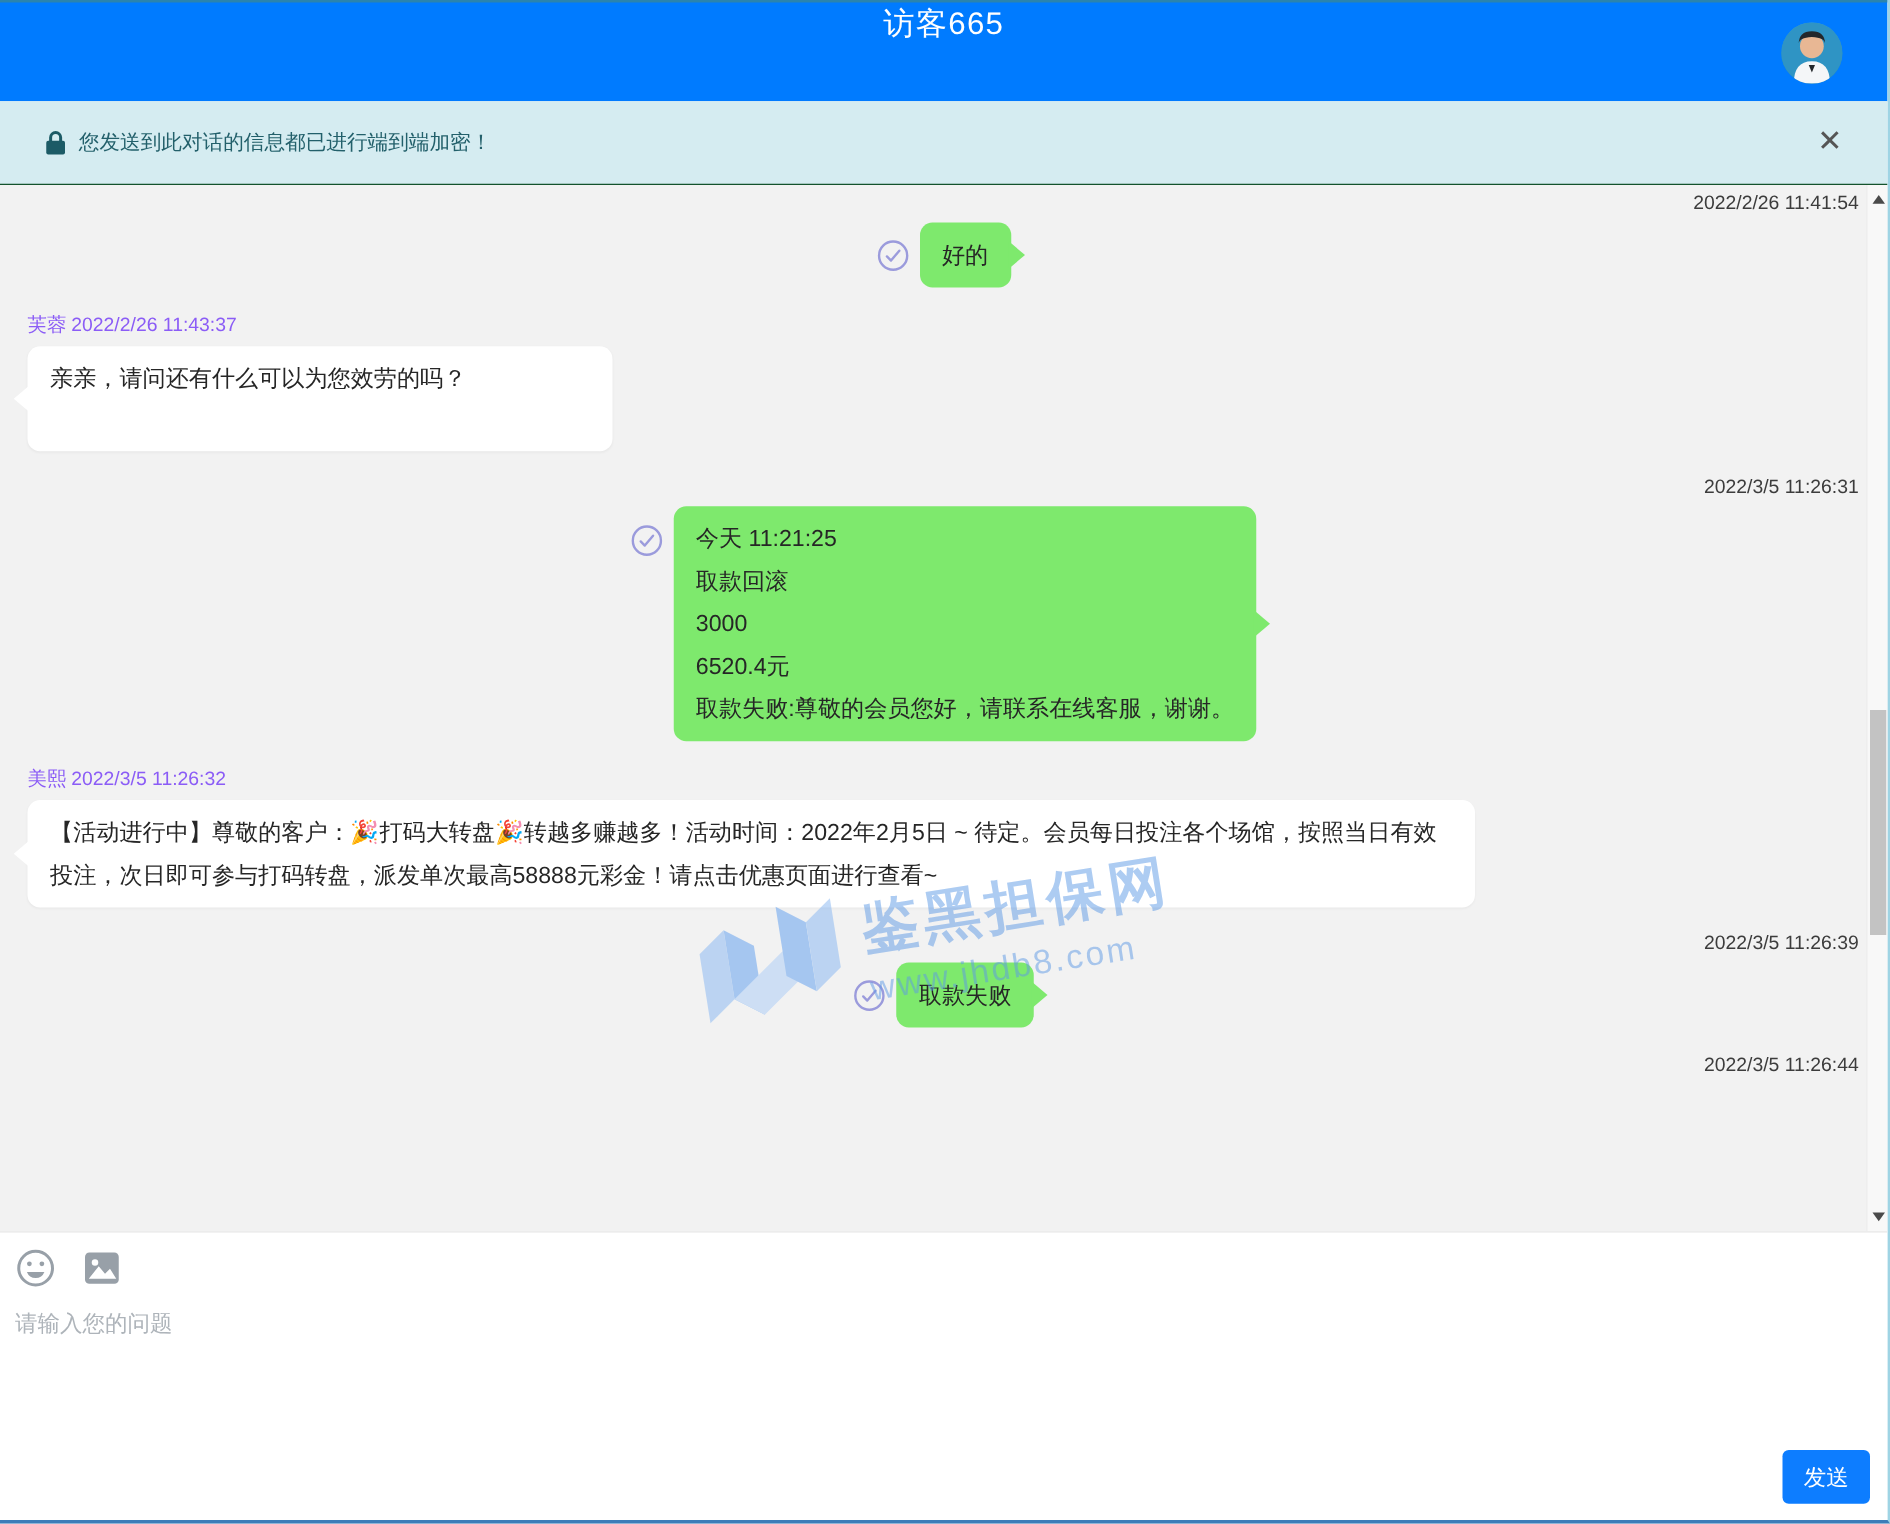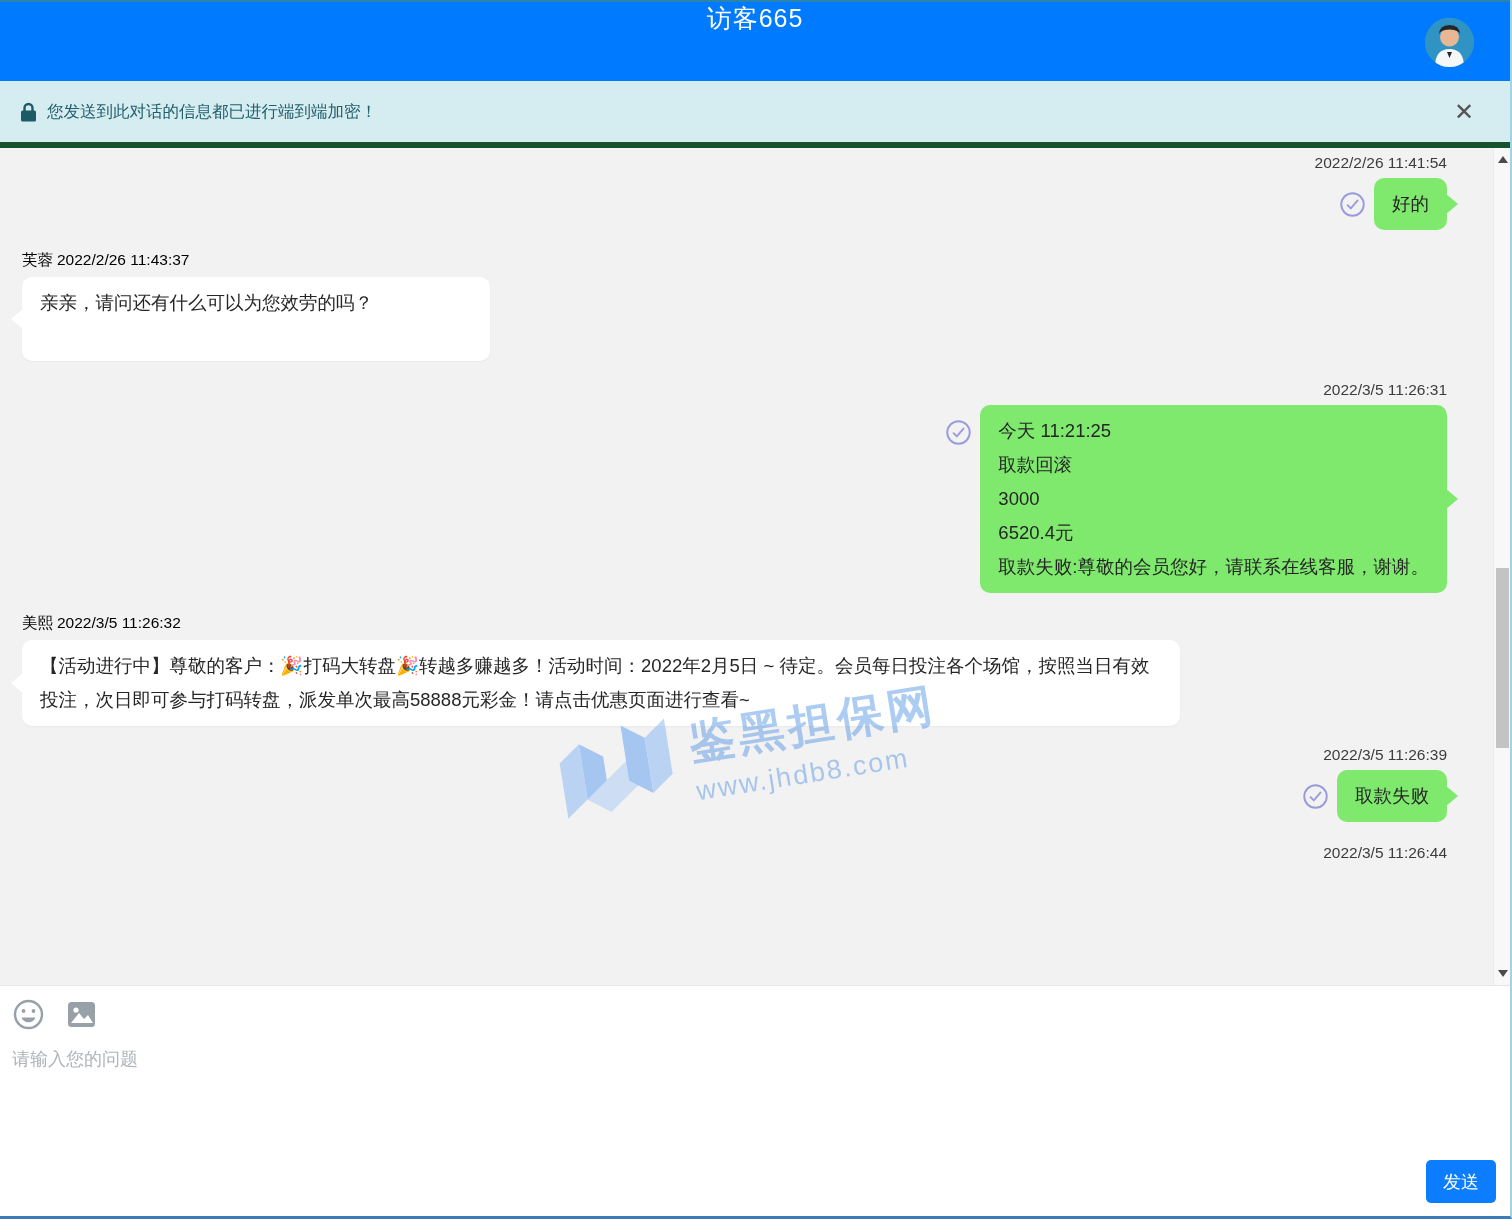--- a/index.html
+++ b/index.html
@@ -11,34 +11,34 @@
   
   .header { position:relative; height:81px; background:#007bff; border-top:2px solid #2b84ad;
             display:flex; justify-content:center; }
   .header .title { color:#fff; font-size:25px; font-weight:500; letter-spacing:1px; }
   .avatar { position:absolute; right:36px; top:16px; width:49px; height:49px; border-radius:50%;
             overflow:hidden; background:linear-gradient(180deg,#3da4cf 0%,#1b7fb5 100%); }
   .avatar svg { display:block; }
 
   
   .notice { position:relative; height:67px; background:#d5ecf1; display:flex; align-items:center;
-            padding:0 20px; border-bottom:6px solid #14532d; }
+            padding:0 36px; border-bottom:1px solid #14532d; }
   .notice .lock { display:inline-flex; margin-right:10px; }
   .notice .notice-text { color:#23606b; font-size:16.5px; }
   .notice .close { position:absolute; right:36px; top:50%; transform:translateY(-50%);
                    color:#555; font-size:24px; line-height:1; cursor:pointer; font-weight:400; }
 
   
-  .chat { position:relative; height:837px; background:#f2f2f2; padding:6px 63px 0 22px; overflow:hidden; }
+  .chat { position:relative; height:837px; background:#f2f2f2; padding:6px 23px 0 22px; overflow:hidden; }
 
   .row { margin-bottom:20px; }
   .row .time { font-size:15.5px; color:#3c3c3c; margin-bottom:6px; }
   .row.right { text-align:right; }
-  .row.right .bubble-line { display:flex; justify-content:flex-end; align-items:center; gap:8px; }
-  .row.left .meta { font-size:15.5px; color:#000000; margin-bottom:6px; text-align:left; }
+  .row.right .bubble-line { display:flex; justify-content:center; align-items:center; gap:8px; }
+  .row.left .meta { font-size:15.5px; color:#8b5cf6; margin-bottom:6px; text-align:left; }
   .row.left .meta span { margin-right:4px; }
 
   .bubble { position:relative; display:inline-block; text-align:left; font-size:18.5px;
             color:#262626; line-height:34px; border-radius:10px; padding:9px 18px; }
   .bubble.green { background:#7ee96d; }
   .bubble.green .tail { position:absolute; right:-11px; top:50%; transform:translateY(-50%);
             width:0; height:0; border-top:11px solid transparent; border-bottom:11px solid transparent;
             border-left:13px solid #7ee96d; }
   .bubble.white { background:#fff; box-shadow:0 1px 2px rgba(0,0,0,0.04); vertical-align:top; }
   .bubble.white .tail { position:absolute; left:-11px; top:50%; transform:translateY(-50%);

